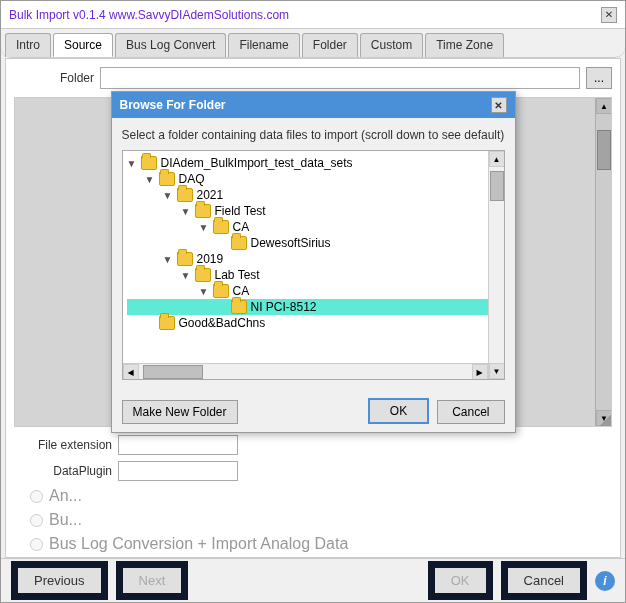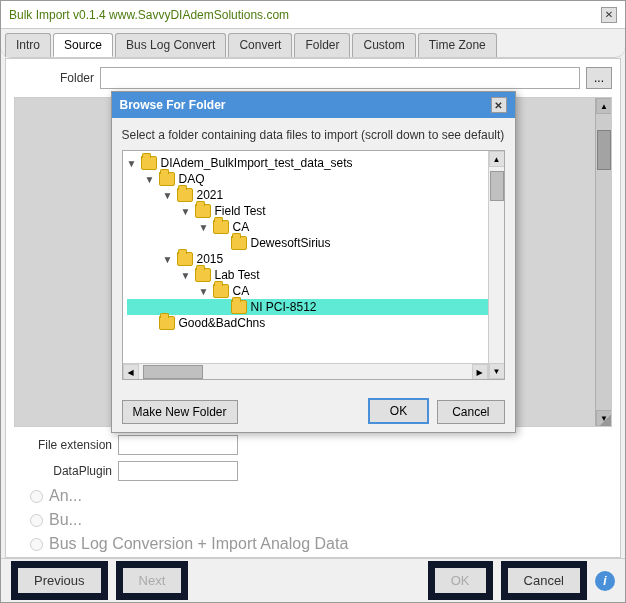--- a/index.html
+++ b/index.html
@@ -23,21 +23,21 @@
       background: #fff;
       border-bottom: 1px solid #ccc;
       padding: 4px 8px;
       display: flex;
       align-items: center;
       justify-content: space-between;
       height: 28px;
     }
     .title-bar-text {
       font-size: 12px;
-      color: #4d7c0f;
+      color: #6d28d9;
     }
     .title-bar-controls {
       display: flex;
       gap: 4px;
     }
     .title-btn {
       width: 16px;
       height: 16px;
       background: #e0e0e0;
       border: 1px solid #999;
@@ -434,21 +434,21 @@
     <span class="title-bar-text">Bulk Import v0.1.4   www.SavvyDIAdemSolutions.com</span>
     <div class="title-bar-controls">
       <div class="title-btn">✕</div>
     </div>
   </div>
 
   <div class="tabs-bar">
     <div class="tab">Intro</div>
     <div class="tab active">Source</div>
     <div class="tab">Bus Log Convert</div>
-    <div class="tab">Convert</div>
+    <div class="tab">Filename</div>
     <div class="tab">Folder</div>
     <div class="tab">Custom</div>
     <div class="tab">Time Zone</div>
   </div>
 
   <div class="main-content">
 
     <div class="folder-row">
       <span class="folder-label">Folder</span>
       <input class="folder-input" type="text" style="">
@@ -515,21 +515,21 @@
                   <span class="tree-indent" style="width:90px"></span>
                   <span class="tree-arrow" style="visibility:hidden">▶</span>
                   <span class="tree-folder-icon"></span>
                   <span class="tree-label">DewesoftSirius</span>
                 </div>
 
                 <div class="tree-item">
                   <span class="tree-indent" style="width:36px"></span>
                   <span class="tree-arrow">▼</span>
                   <span class="tree-folder-icon"></span>
-                  <span class="tree-label">2015</span>
+                  <span class="tree-label">2019</span>
                 </div>
 
                 <div class="tree-item">
                   <span class="tree-indent" style="width:54px"></span>
                   <span class="tree-arrow">▼</span>
                   <span class="tree-folder-icon"></span>
                   <span class="tree-label">Lab Test</span>
                 </div>
 
                 <div class="tree-item">

